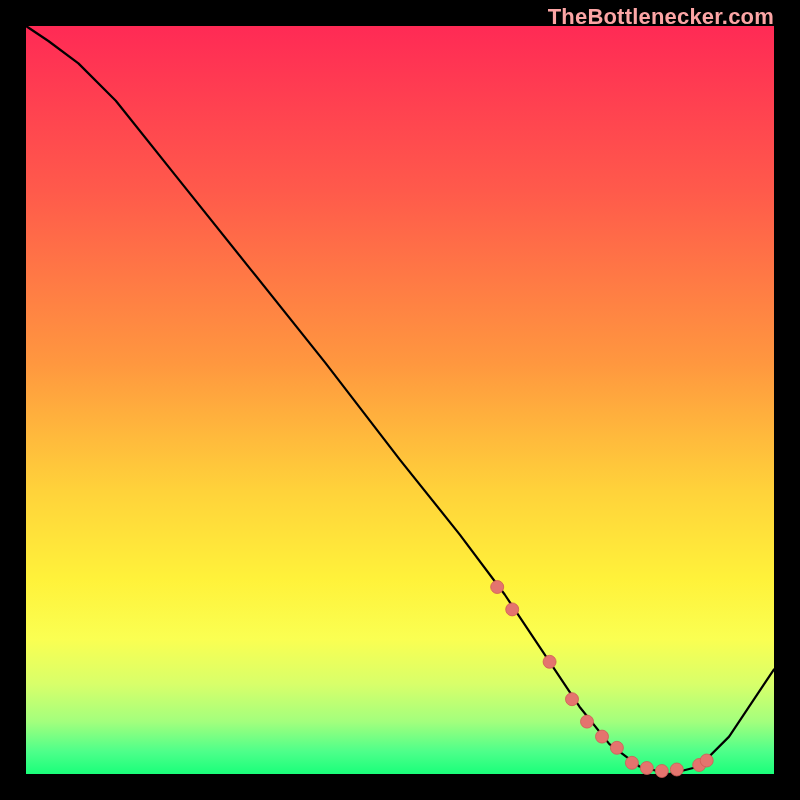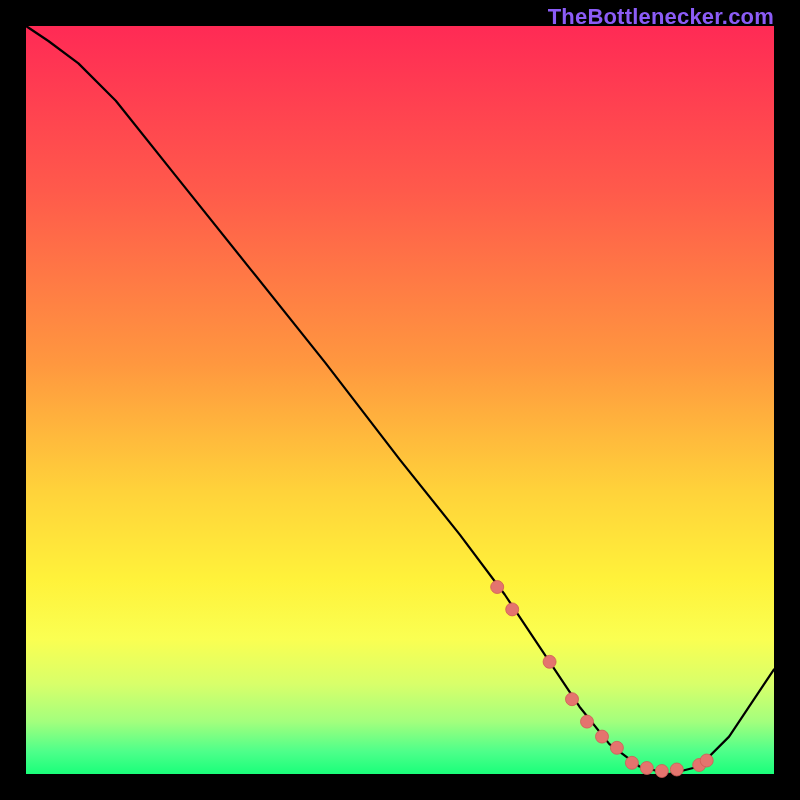--- a/index.html
+++ b/index.html
@@ -18,21 +18,21 @@
     height: 748px;
     
   }
   .watermark {
     position: absolute;
     top: 4px;
     right: 26px;
     font-family: Arial, Helvetica, sans-serif;
     font-size: 22px;
     font-weight: 600;
-    color: #8b5cf6;
+    color: #fca5a5;
     letter-spacing: 0.2px;
   }
   svg.overlay {
     position: absolute;
     left: 26px;
     top: 26px;
     width: 748px;
     height: 748px;
     overflow: visible;
   }

